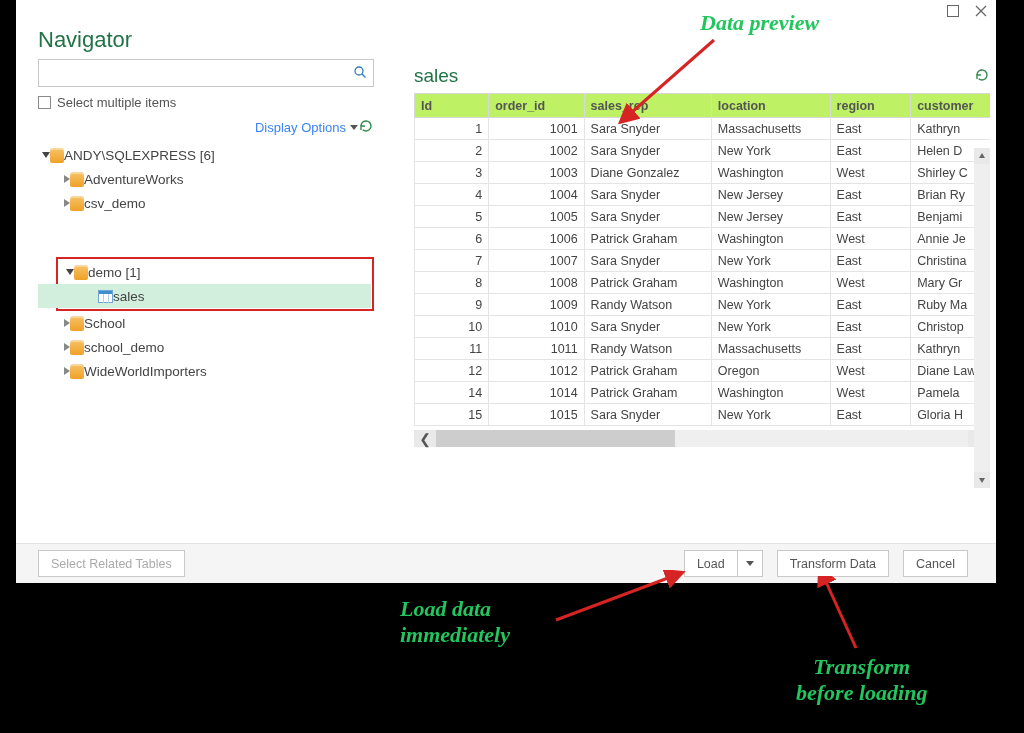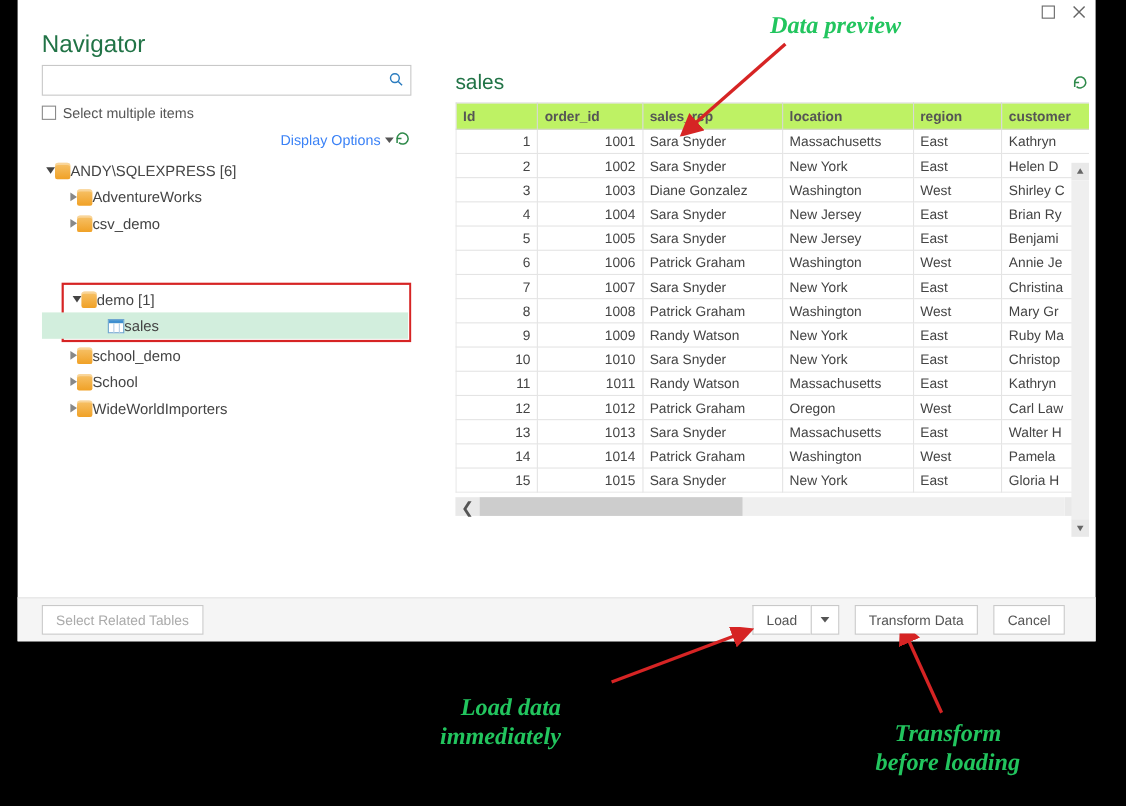--- a/index.html
+++ b/index.html
@@ -182,26 +182,26 @@
             </div>
             <div class="node lvl3 selected" style="width:333px;margin-left:-24px;padding-left:52px">
               <span class="twisty none"></span>
               <span class="tbl-icon"></span>
               <span>sales</span>
             </div>
           </div>
           <div class="node lvl2">
             <span class="twisty closed"></span>
             <span class="db-icon"></span>
-            <span>school_demo</span>
+            <span>School</span>
           </div>
           <div class="node lvl2">
             <span class="twisty closed"></span>
             <span class="db-icon"></span>
-            <span>School</span>
+            <span>school_demo</span>
           </div>
           <div class="node lvl2">
             <span class="twisty closed"></span>
             <span class="db-icon"></span>
             <span>WideWorldImporters</span>
           </div>
         </div>
       </div>
       <div class="preview">
         <div class="pv-head">
@@ -320,29 +320,21 @@
                     <td>Massachusetts</td>
                     <td>East</td>
                     <td>Kathryn</td>
                   </tr>
                   <tr>
                     <td class="num">12</td>
                     <td class="num">1012</td>
                     <td>Patrick Graham</td>
                     <td>Oregon</td>
                     <td>West</td>
-                    <td>Carl Law</td>
-                  </tr>
-                  <tr>
-                    <td class="num">13</td>
-                    <td class="num">1013</td>
-                    <td>Sara Snyder</td>
-                    <td>Massachusetts</td>
-                    <td>East</td>
-                    <td>Walter H</td>
+                    <td>Diane Law</td>
                   </tr>
                   <tr>
                     <td class="num">14</td>
                     <td class="num">1014</td>
                     <td>Patrick Graham</td>
                     <td>Washington</td>
                     <td>West</td>
                     <td>Pamela</td>
                   </tr>
                   <tr>
@@ -397,21 +389,21 @@
   <div class="annot" style="left:700px;top:10px;font-size:22px">Data preview</div>
   <svg class="arrow-svg" style="left:614px;top:34px" width="110" height="90">
     <defs>
         <marker id="ah1" viewBox="0 0 10 10" refX="1" refY="5" markerWidth="7" markerHeight="7" orient="auto">
           <path d="M0 0 L10 5 L0 10 Z" fill="#d62424"></path>
         </marker>
       </defs>
     <path d="M100 6 L18 78" stroke="#d62424" stroke-width="3" fill="none" marker-end="url(#ah1)"></path>
   </svg>
 
-  <div class="annot" style="left:400px;top:630px;font-size:22px;white-space:pre;text-align:right">Load data
+  <div class="annot" style="left:400px;top:596px;font-size:22px;white-space:pre;text-align:left">Load data
 immediately</div>
   <svg class="arrow-svg" style="left:548px;top:570px" width="140" height="60">
     <defs>
         <marker id="ah2" viewBox="0 0 10 10" refX="1" refY="5" markerWidth="7" markerHeight="7" orient="auto">
           <path d="M0 0 L10 5 L0 10 Z" fill="#d62424"></path>
         </marker>
       </defs>
     <path d="M8 50 L120 8" stroke="#d62424" stroke-width="3" fill="none" marker-end="url(#ah2)"></path>
   </svg>
 

